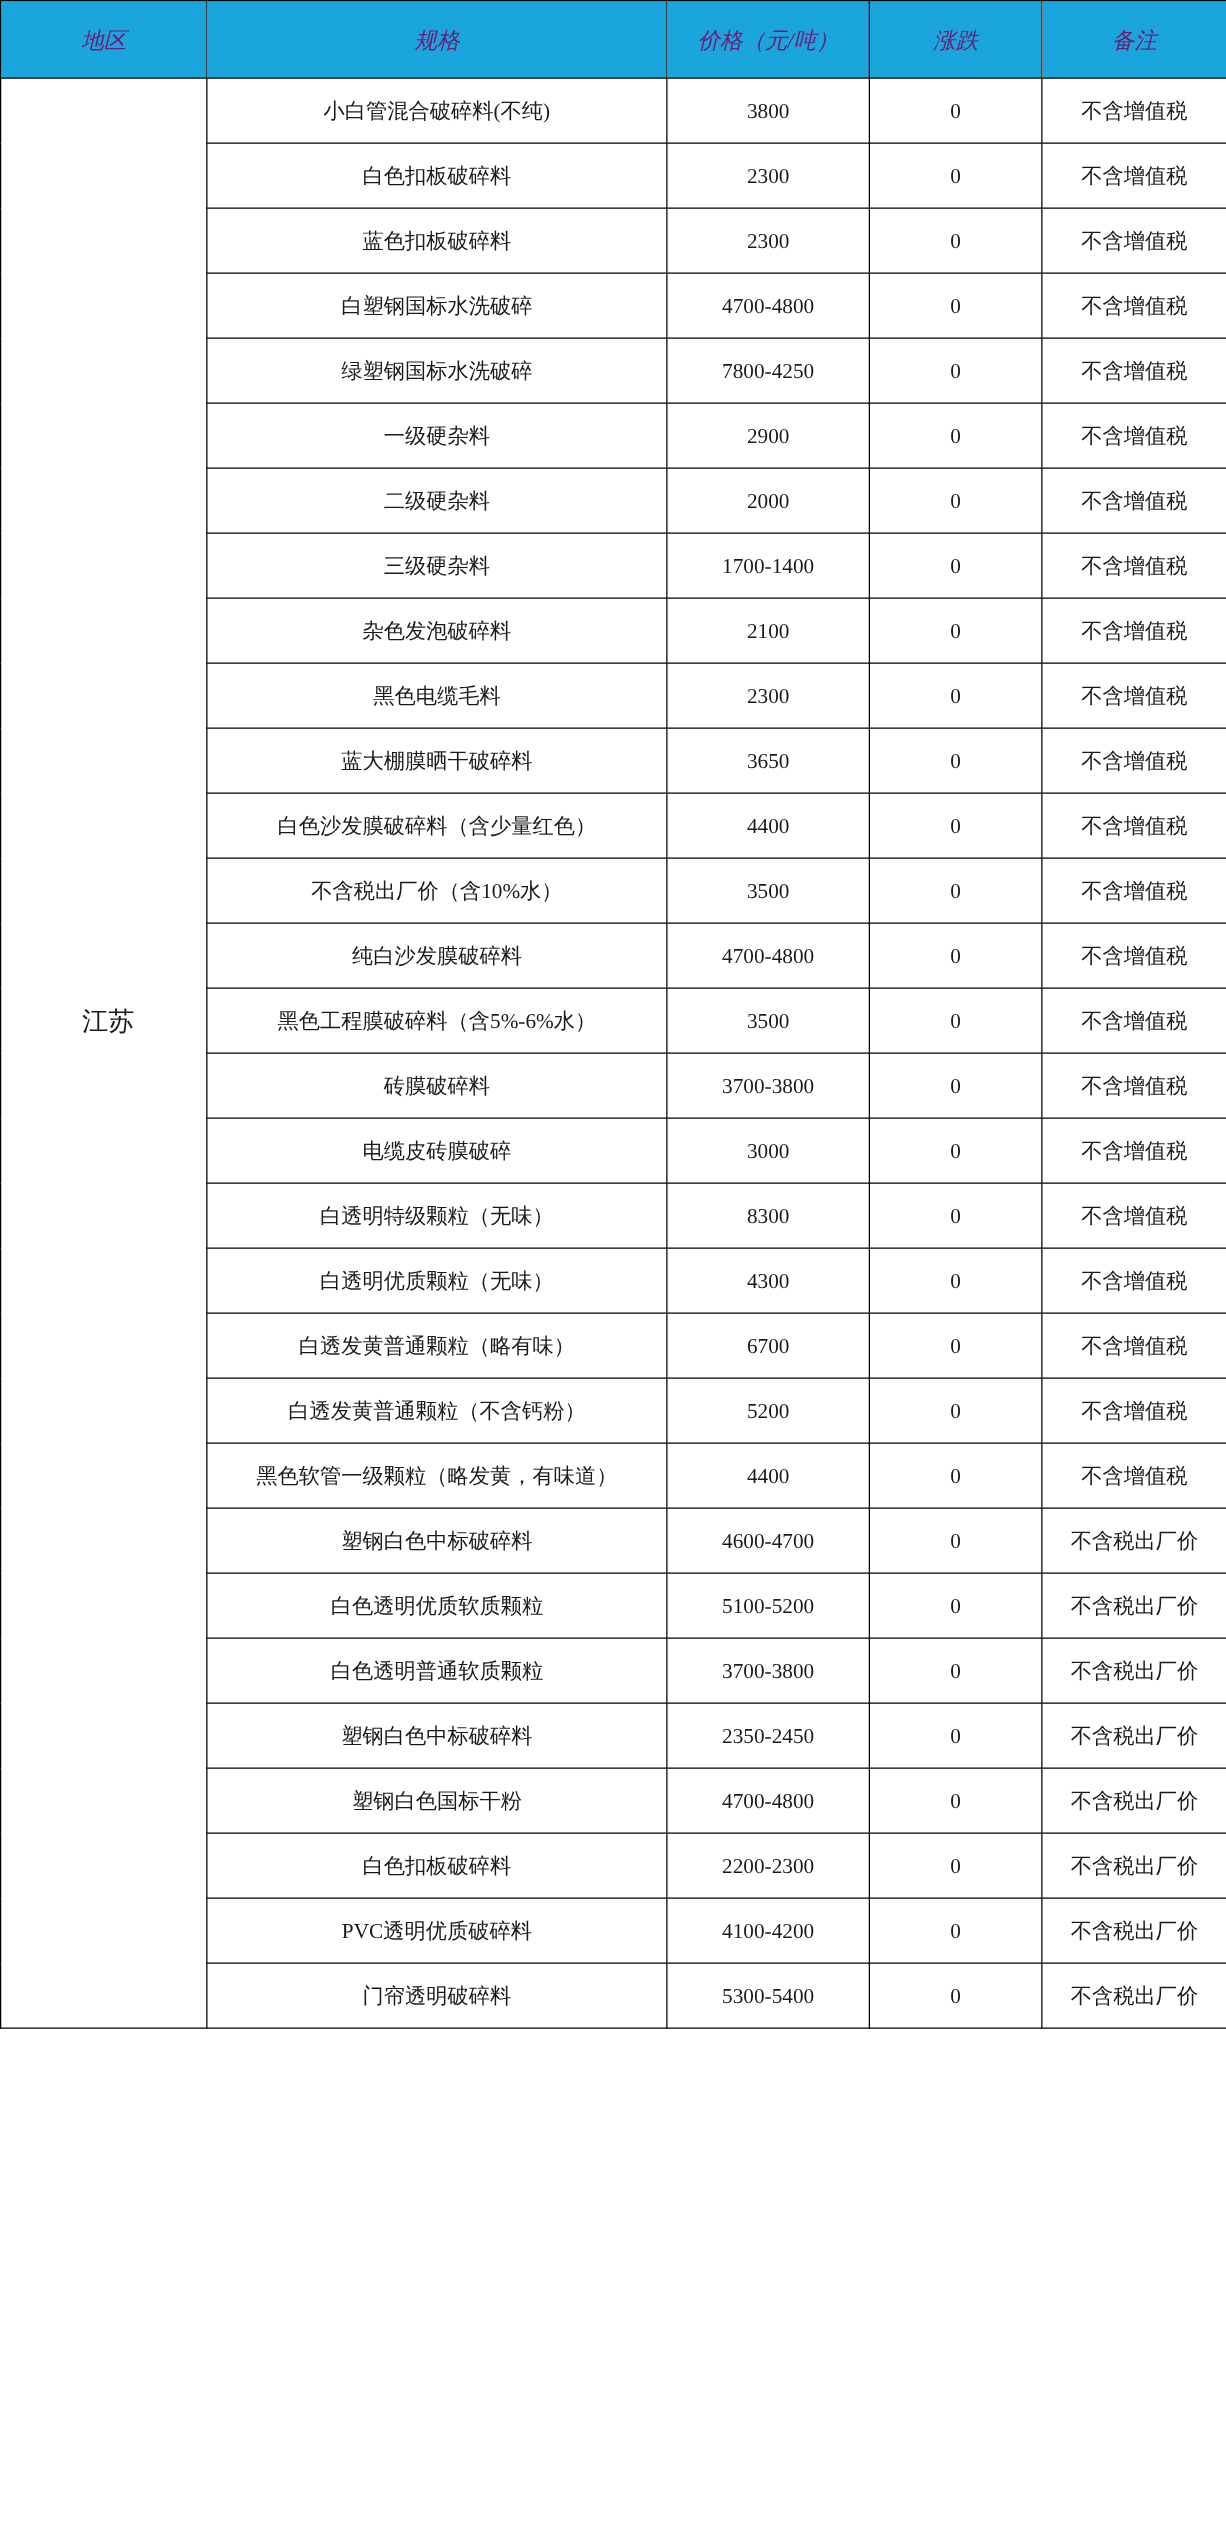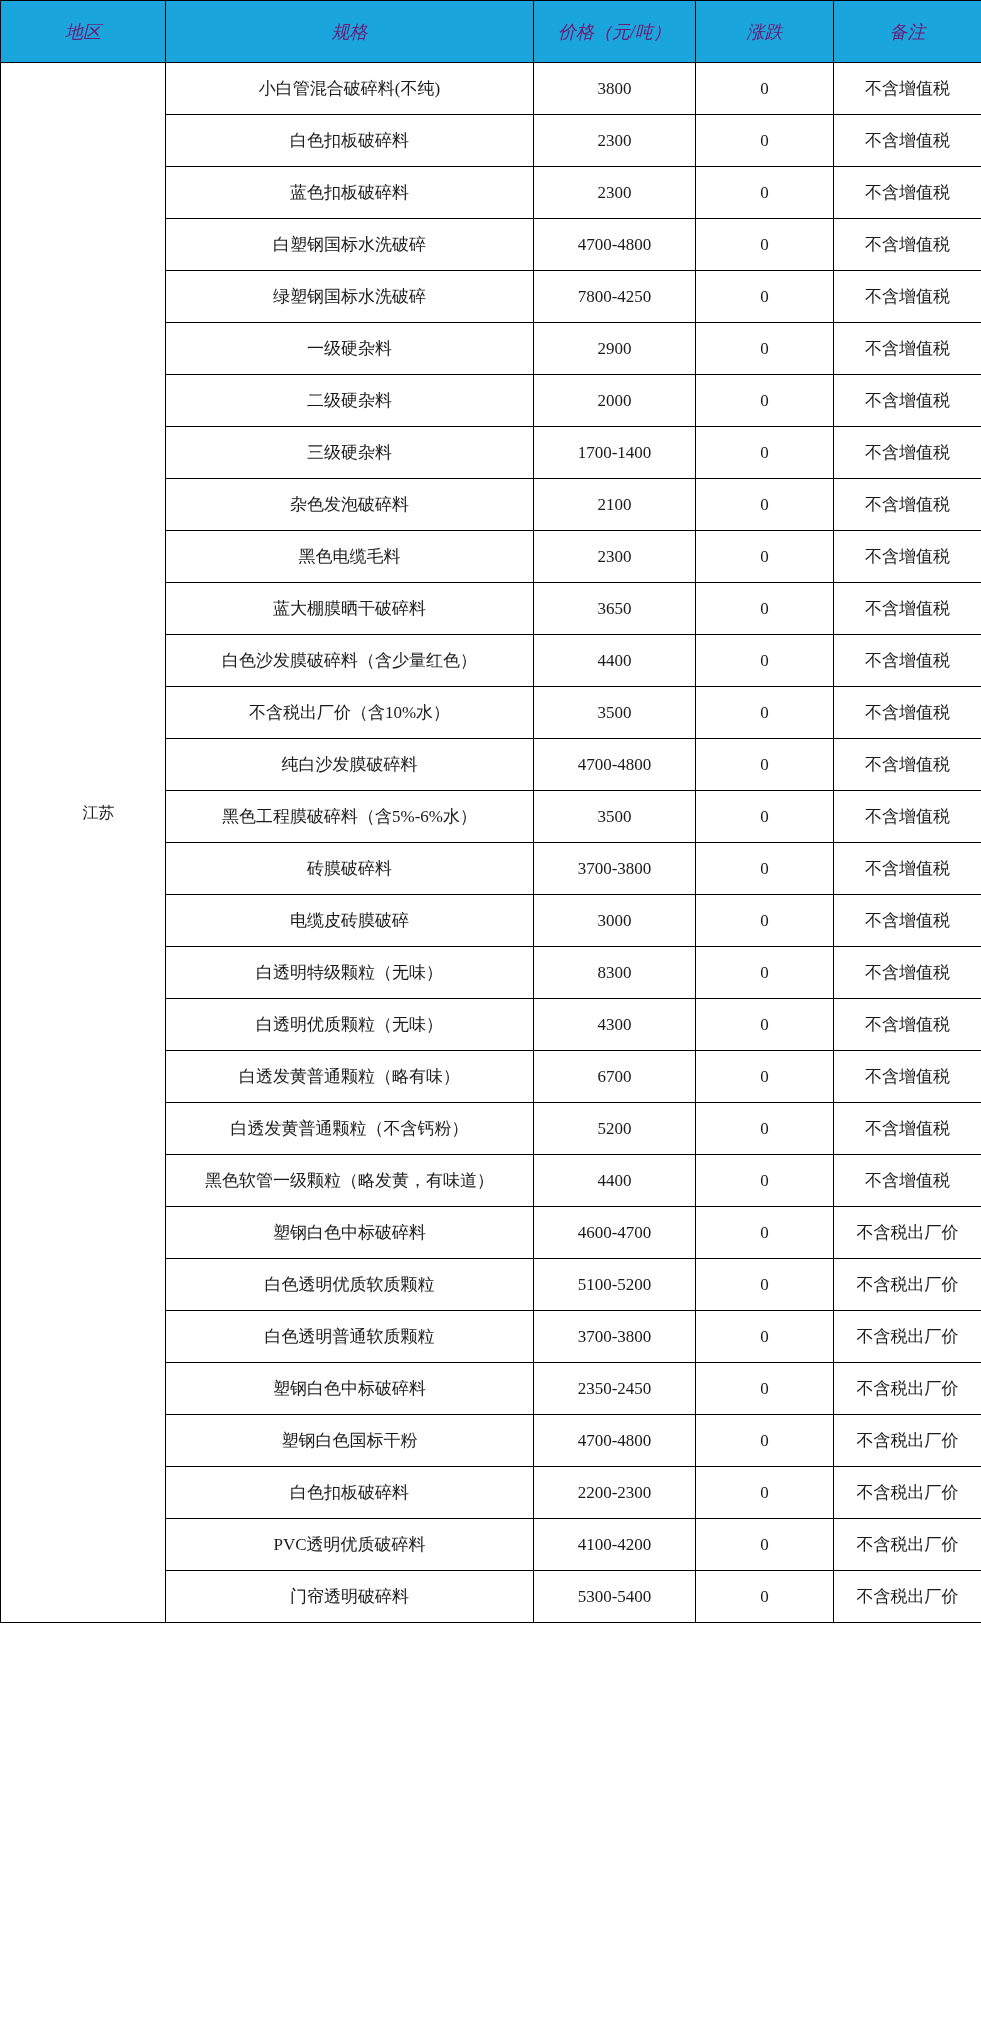--- a/index.html
+++ b/index.html
@@ -47,25 +47,25 @@
   tbody tr { height: 52px; }
   tbody td {
     font-size: 17px;
     background: var(--row-bg);
   }
   td.region-cell {
     background: var(--row-bg);
   }
   .region-label {
     position: absolute;
-    left: 16px;
+    left: 4px;
     top: 803px;
     width: 165px;
     text-align: center;
-    font-size: 16px;
+    font-size: 21px;
     pointer-events: none;
   }
 </style>
 </head>
 <body>
 
 <div class="table-wrap">
   <table class="price-table">
     <colgroup>
       <col style="width:165px">

